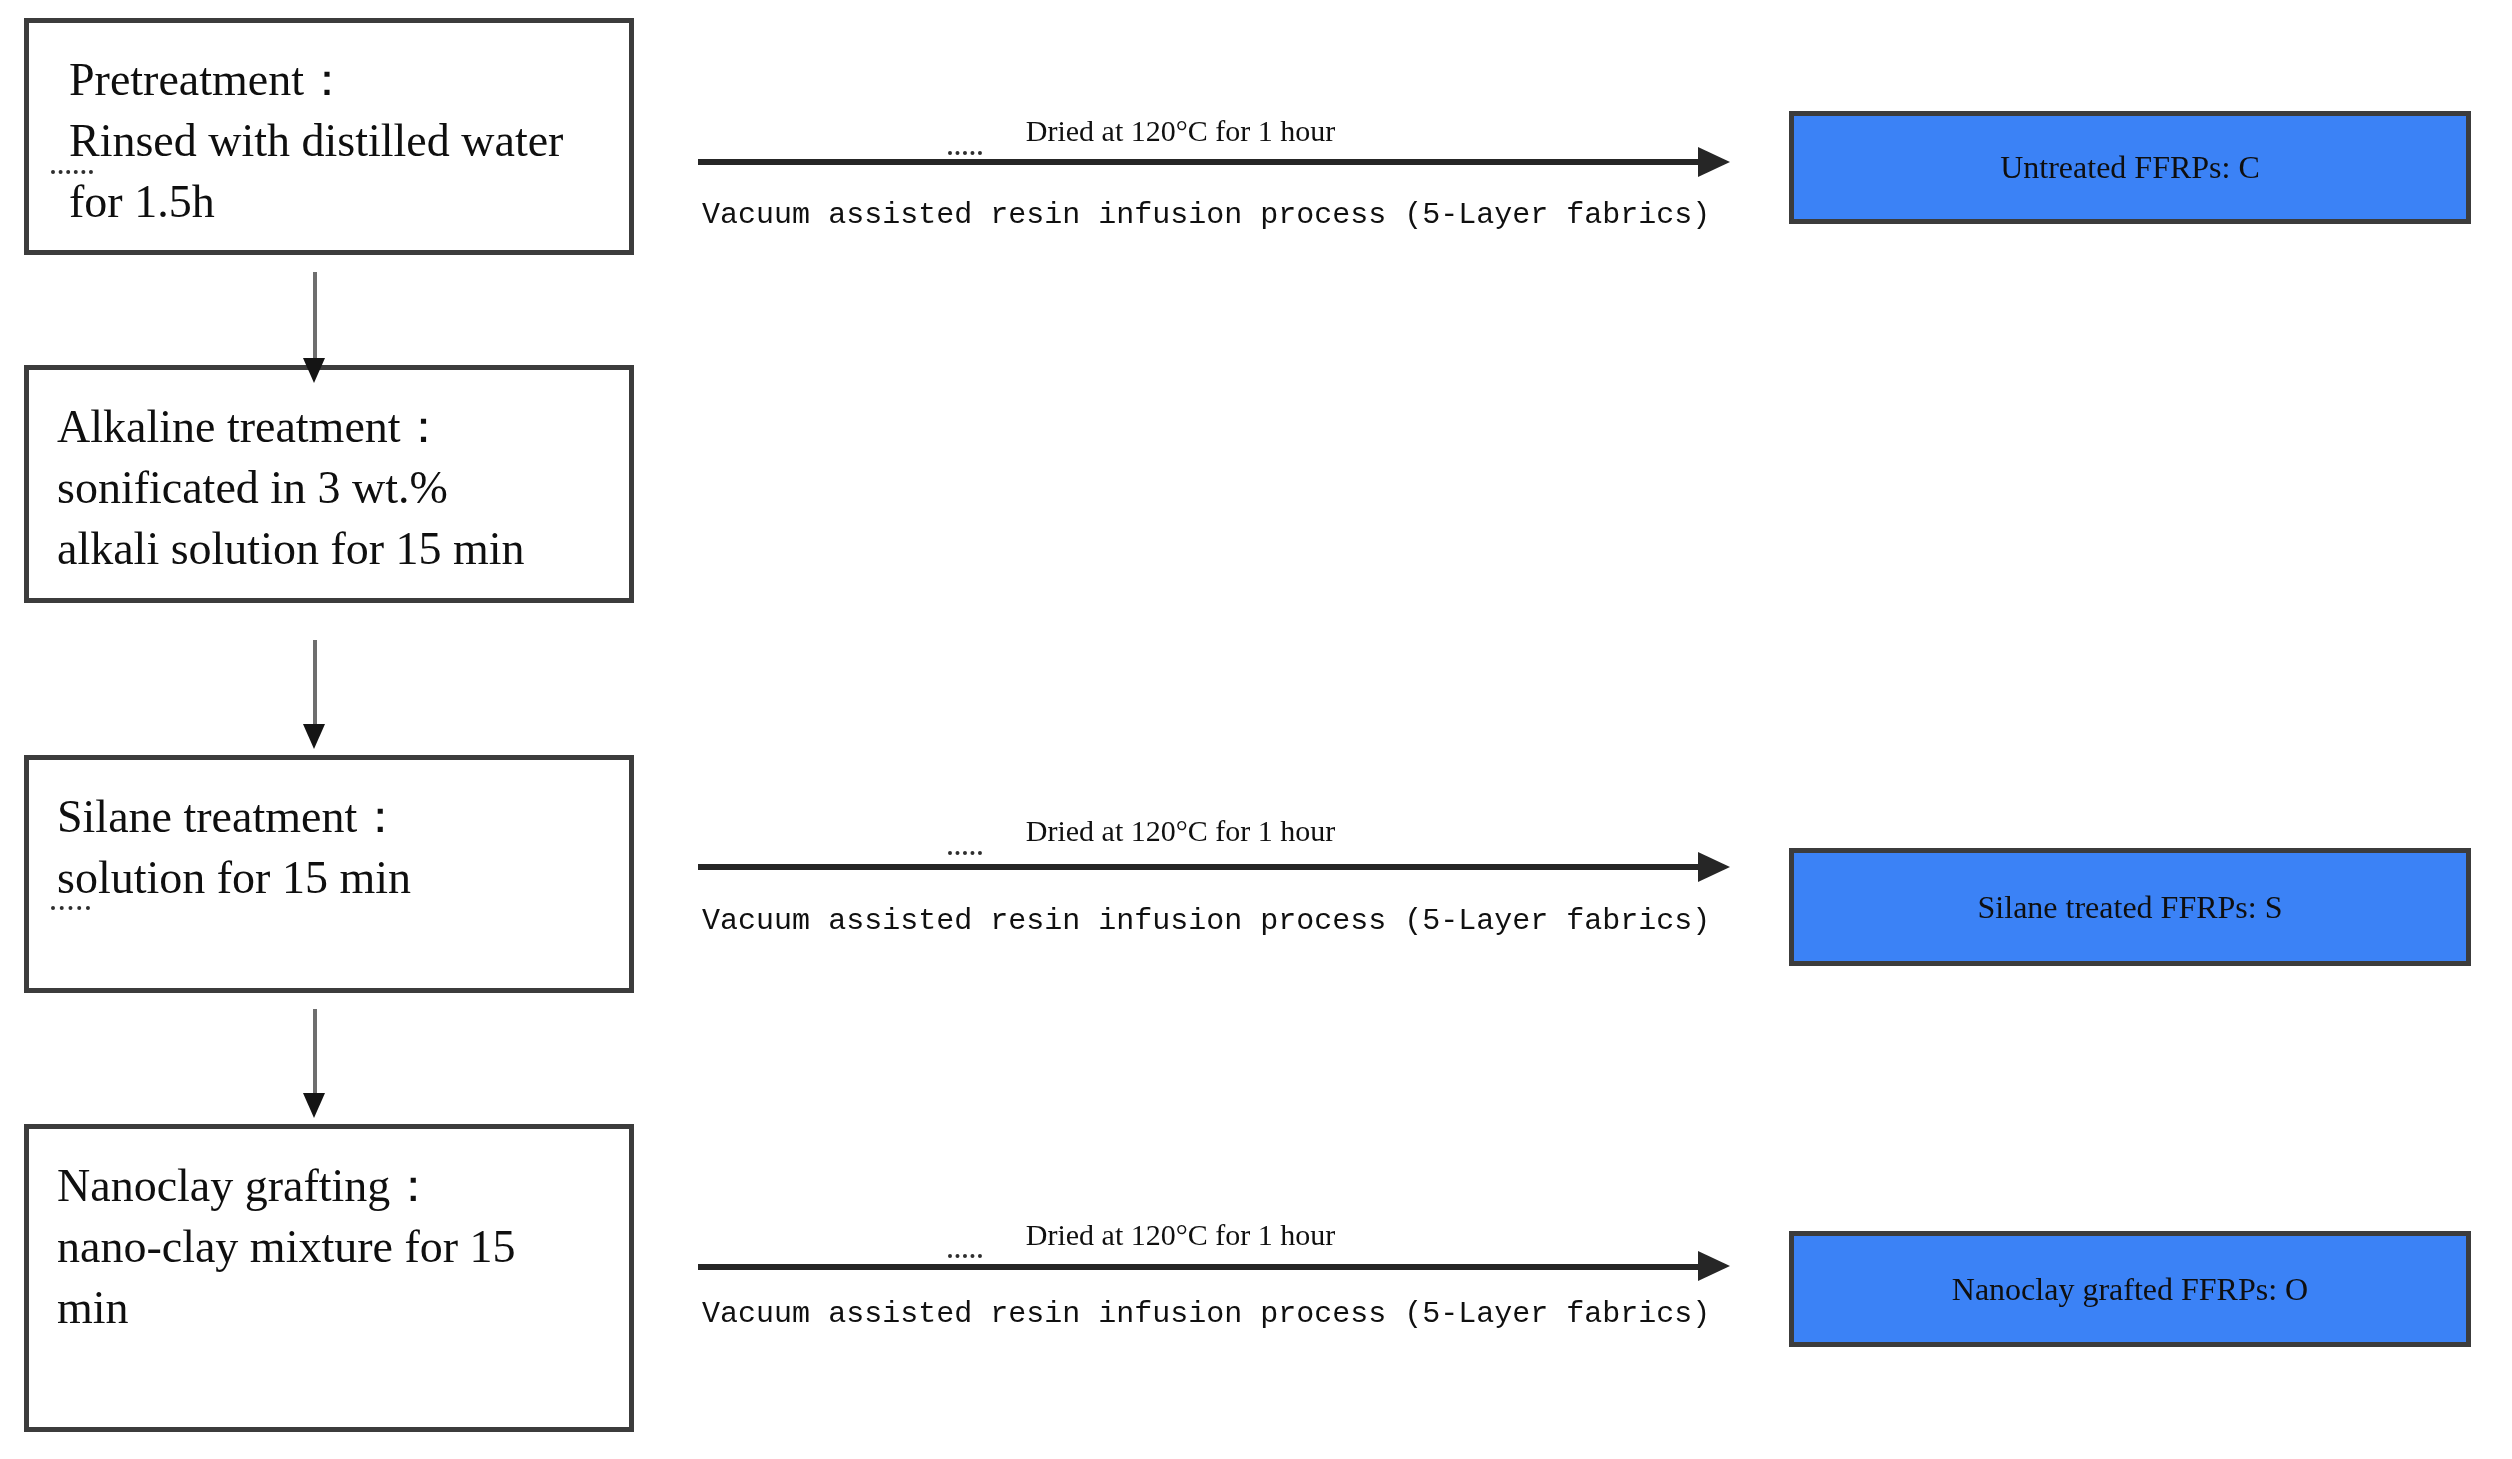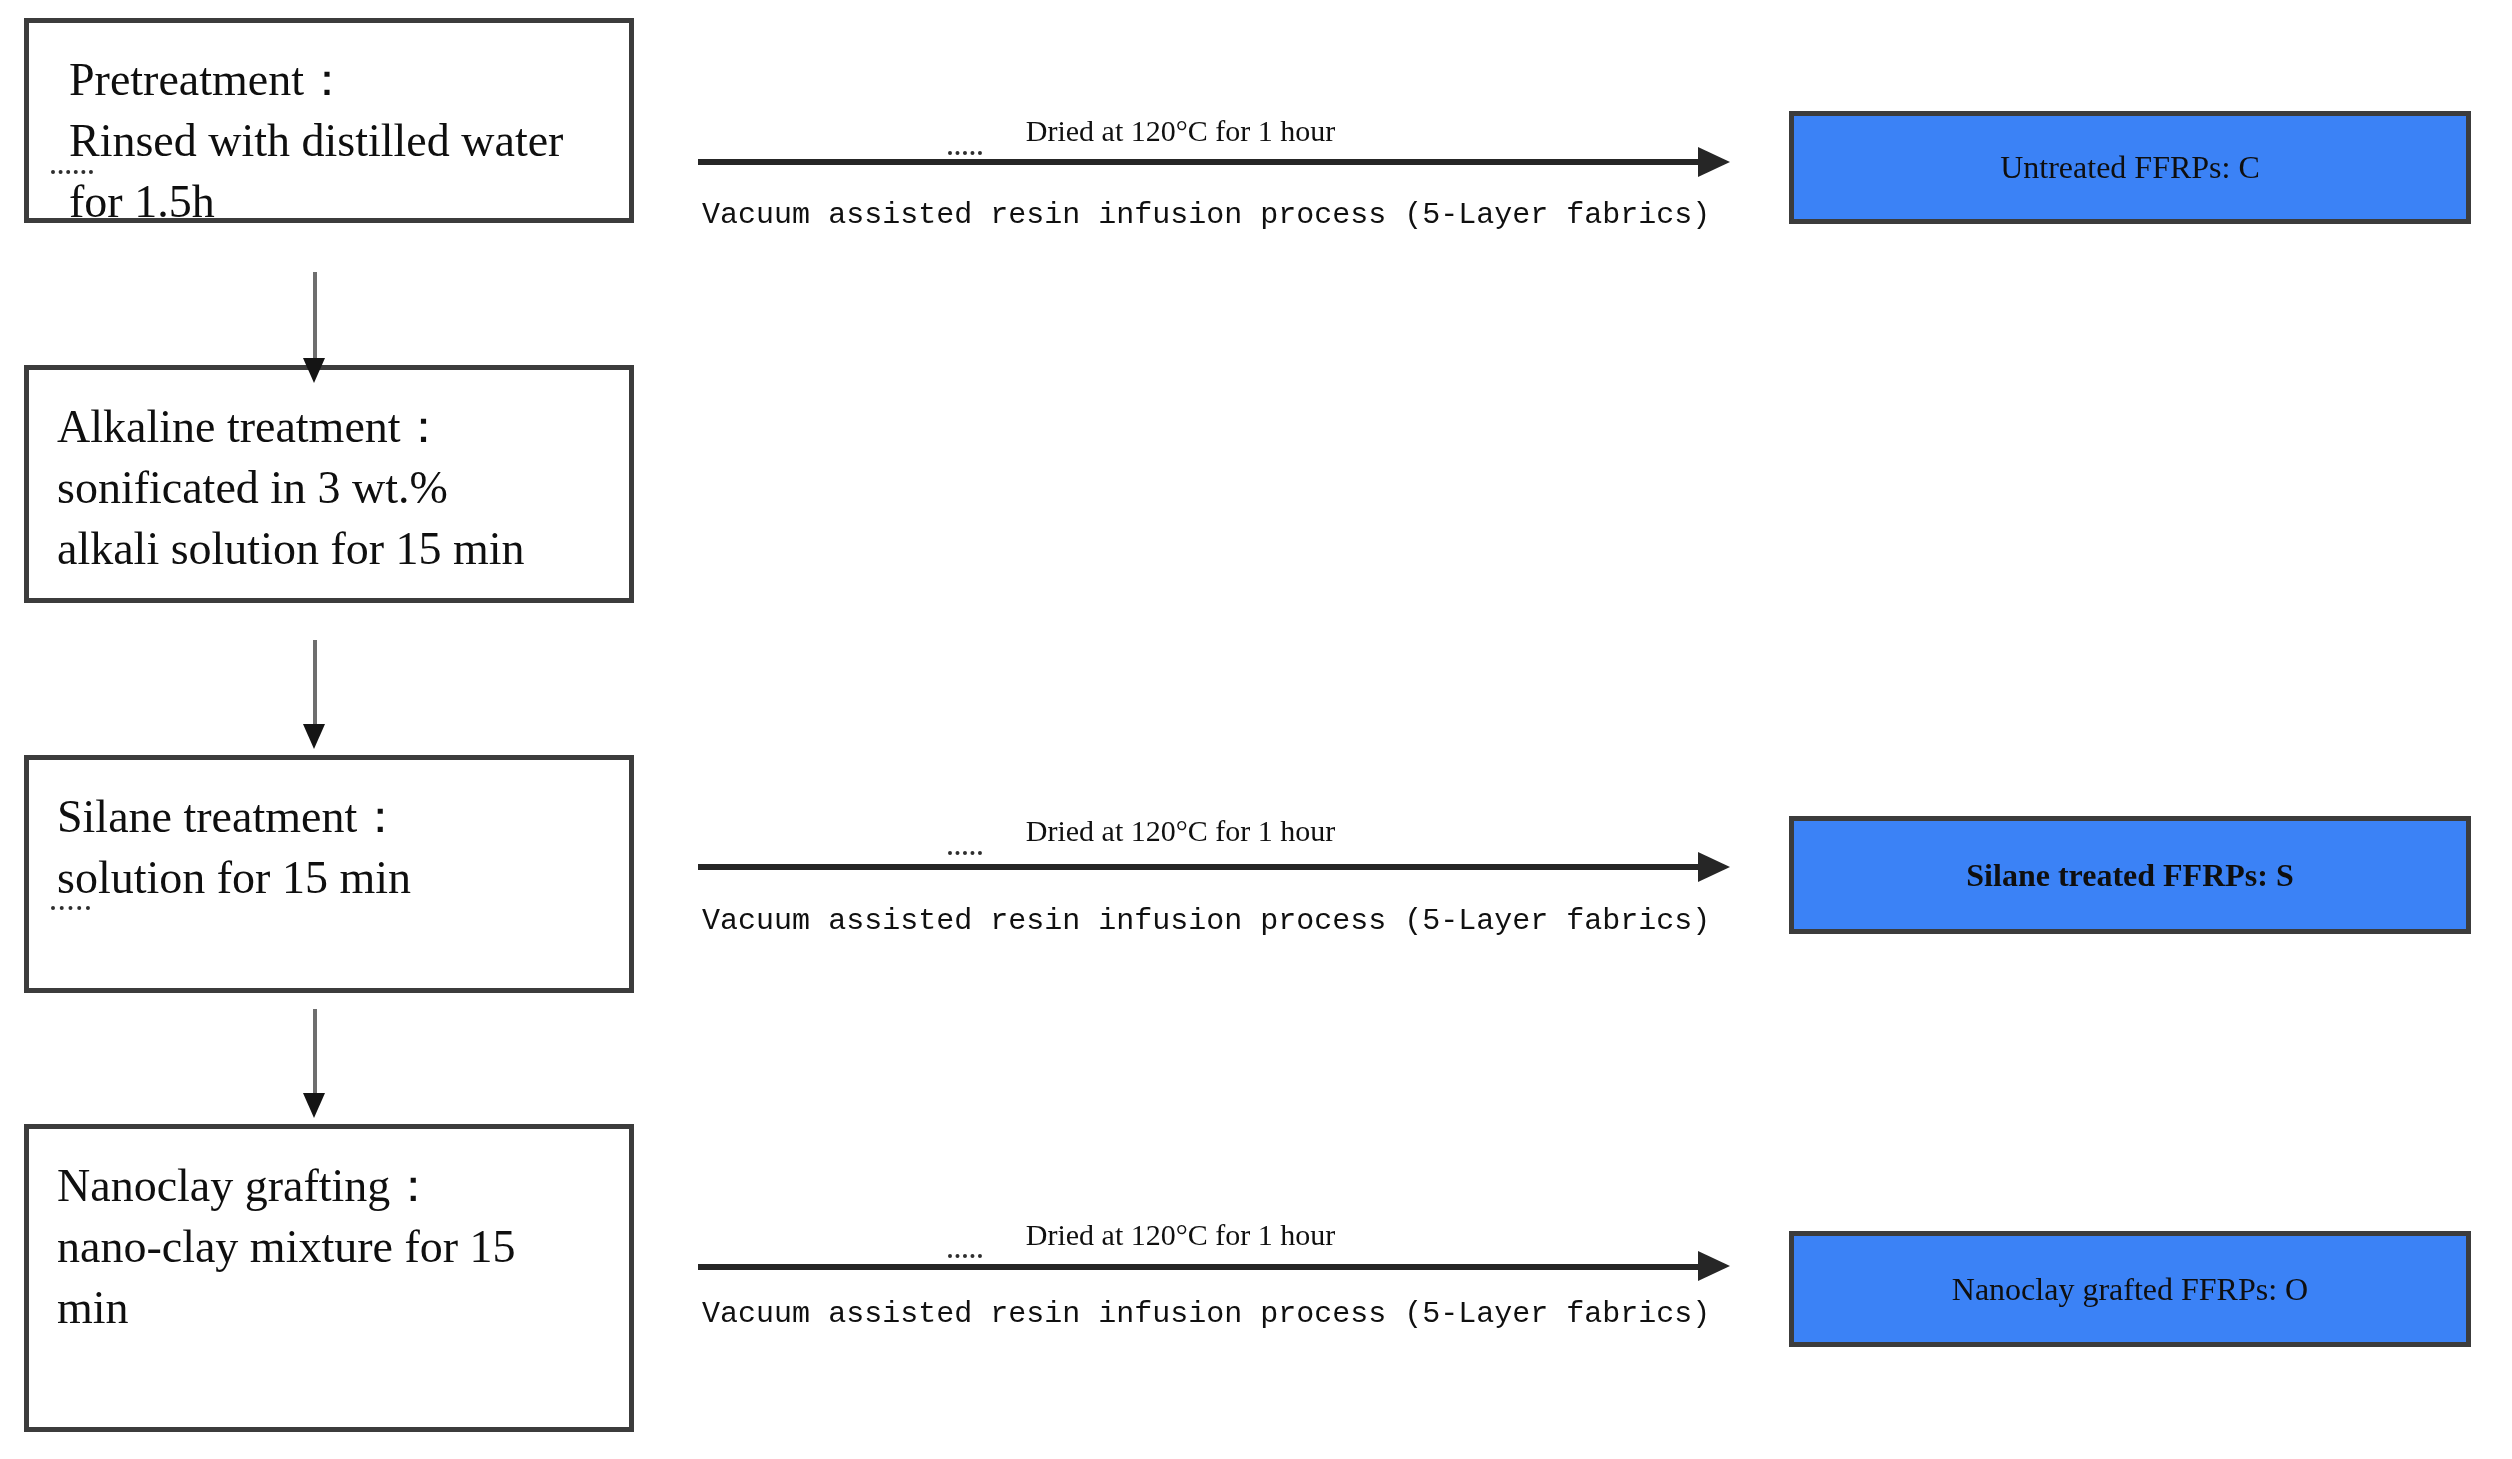--- a/index.html
+++ b/index.html
@@ -23,41 +23,41 @@
     left: 24px;
     width: 610px;
     border: 5.1px solid #3c3c3c;
     box-sizing: border-box;
     background: #ffffff;
     padding: 26px 4.4px 0 28px;
     font-size: 46px;
     line-height: 61px;
     white-space: nowrap;
   }
-  #box-pretreatment { top: 17.5px;   height: 205px; padding-left: 40px; }
+  #box-pretreatment { top: 17.5px;   height: 237px; padding-left: 40px; }
   #box-alkaline     { top: 365px;  height: 238px; }
   #box-silane       { top: 755px; height: 238px; }
   #box-nanoclay     { top: 1124px; height: 308px; }
 
   
   .result-box {
     position: absolute;
     left: 1789px;
     width: 682px;
     border: 5.1px solid #3c3c3c;
     box-sizing: border-box;
     background: #3b82f6;
     display: flex;
     align-items: center;
     justify-content: center;
     font-size: 32px;
     white-space: nowrap;
   }
   #result-untreated { top: 111px;  height: 113px; }
-  #result-silane    { top: 816px; height: 118px; font-weight: bold; }
+  #result-silane    { top: 848px; height: 118px; }
   #result-nanoclay  { top: 1212px; height: 116px; margin-top: 19px; }
 
   
   .vstem {
     position: absolute;
     left: 313px;
     width: 3.7px;
     background: #6e6e6e;
   }
   #vstem-1 { top: 272px;  height: 86px; }

